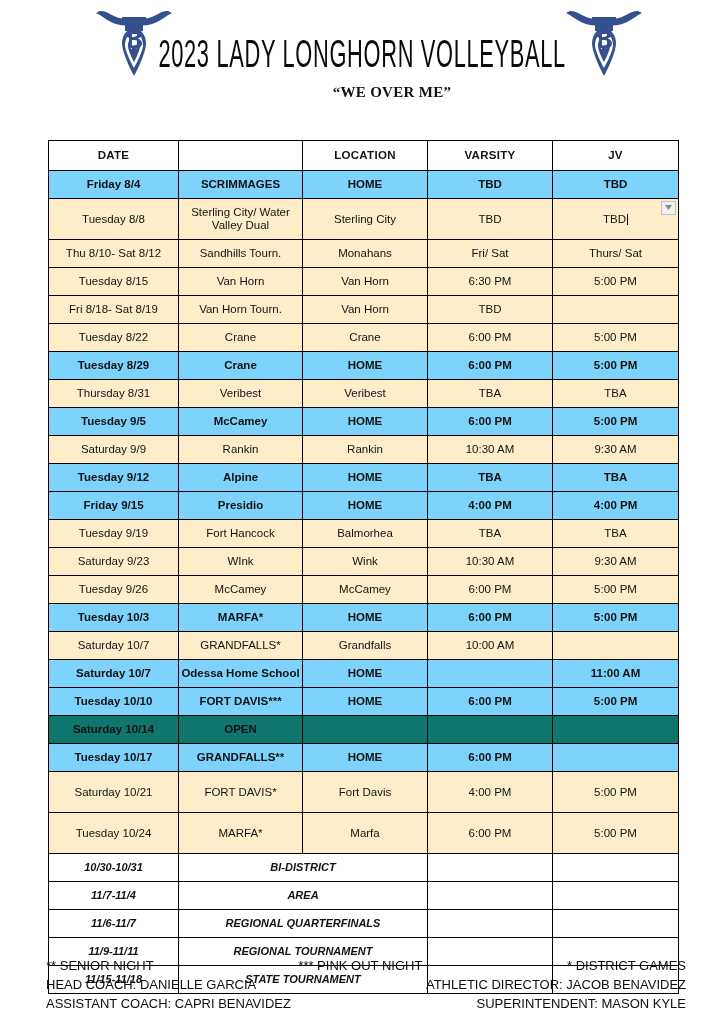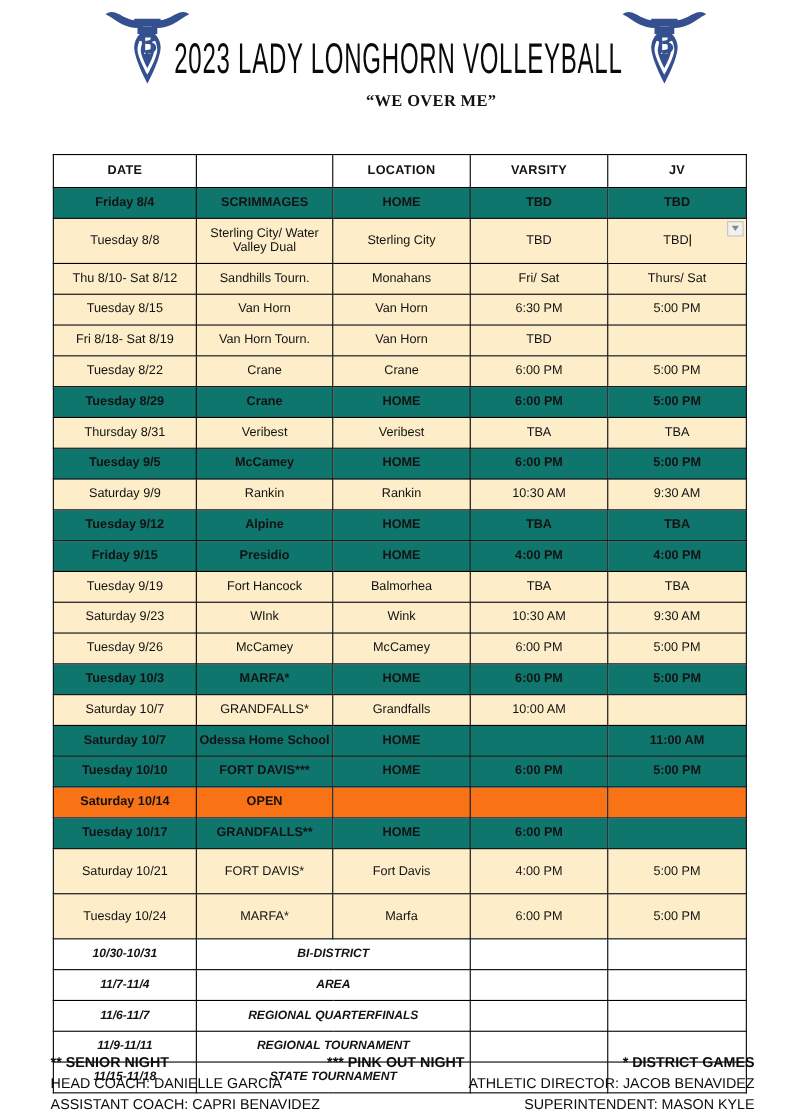--- a/index.html
+++ b/index.html
@@ -92,23 +92,23 @@
 
   tr.hdr td {
     height: 29px;
     font-weight: bold;
     font-size: 11.5px;
     letter-spacing: 0.3px;
     background: #ffffff;
   }
   tr.game td { height: 27px; }
   tr.tall td { height: 40px; }
-  tr.blue td { background: #0f766e; font-weight: bold; }
+  tr.blue td { background: #7dd3fc; font-weight: bold; }
   tr.cream td { background: #fdeec9; }
-  tr.white td { background: #f97316; font-weight: bold; text-align: center; }
+  tr.white td { background: #0f766e; font-weight: bold; text-align: center; }
   tr.playoff td {
     background: #ffffff;
     height: 27px;
     font-style: italic;
     font-weight: bold;
     font-size: 11px;
     margin-left: 23px;
   }
 
   .cell-rel { position: relative; }
@@ -141,21 +141,21 @@
     font-family: "Liberation Sans Narrow", "Liberation Sans", sans-serif;
     font-size: 13px;
     color: #0d0d0d;
   }
   .frow {
     display: flex;
     justify-content: space-between;
     line-height: 19px;
     white-space: nowrap;
   }
-  .frow.legend { font-weight: bold; }
+  .frow.legend { font-weight: normal; }
   .fl { text-align: left; }
   .fr { text-align: left; }
 </style>
 </head>
 <body>
 
 <div class="header">
 
   <div class="logo left">
     <svg viewBox="0 0 84 78" xmlns="http://www.w3.org/2000/svg">

